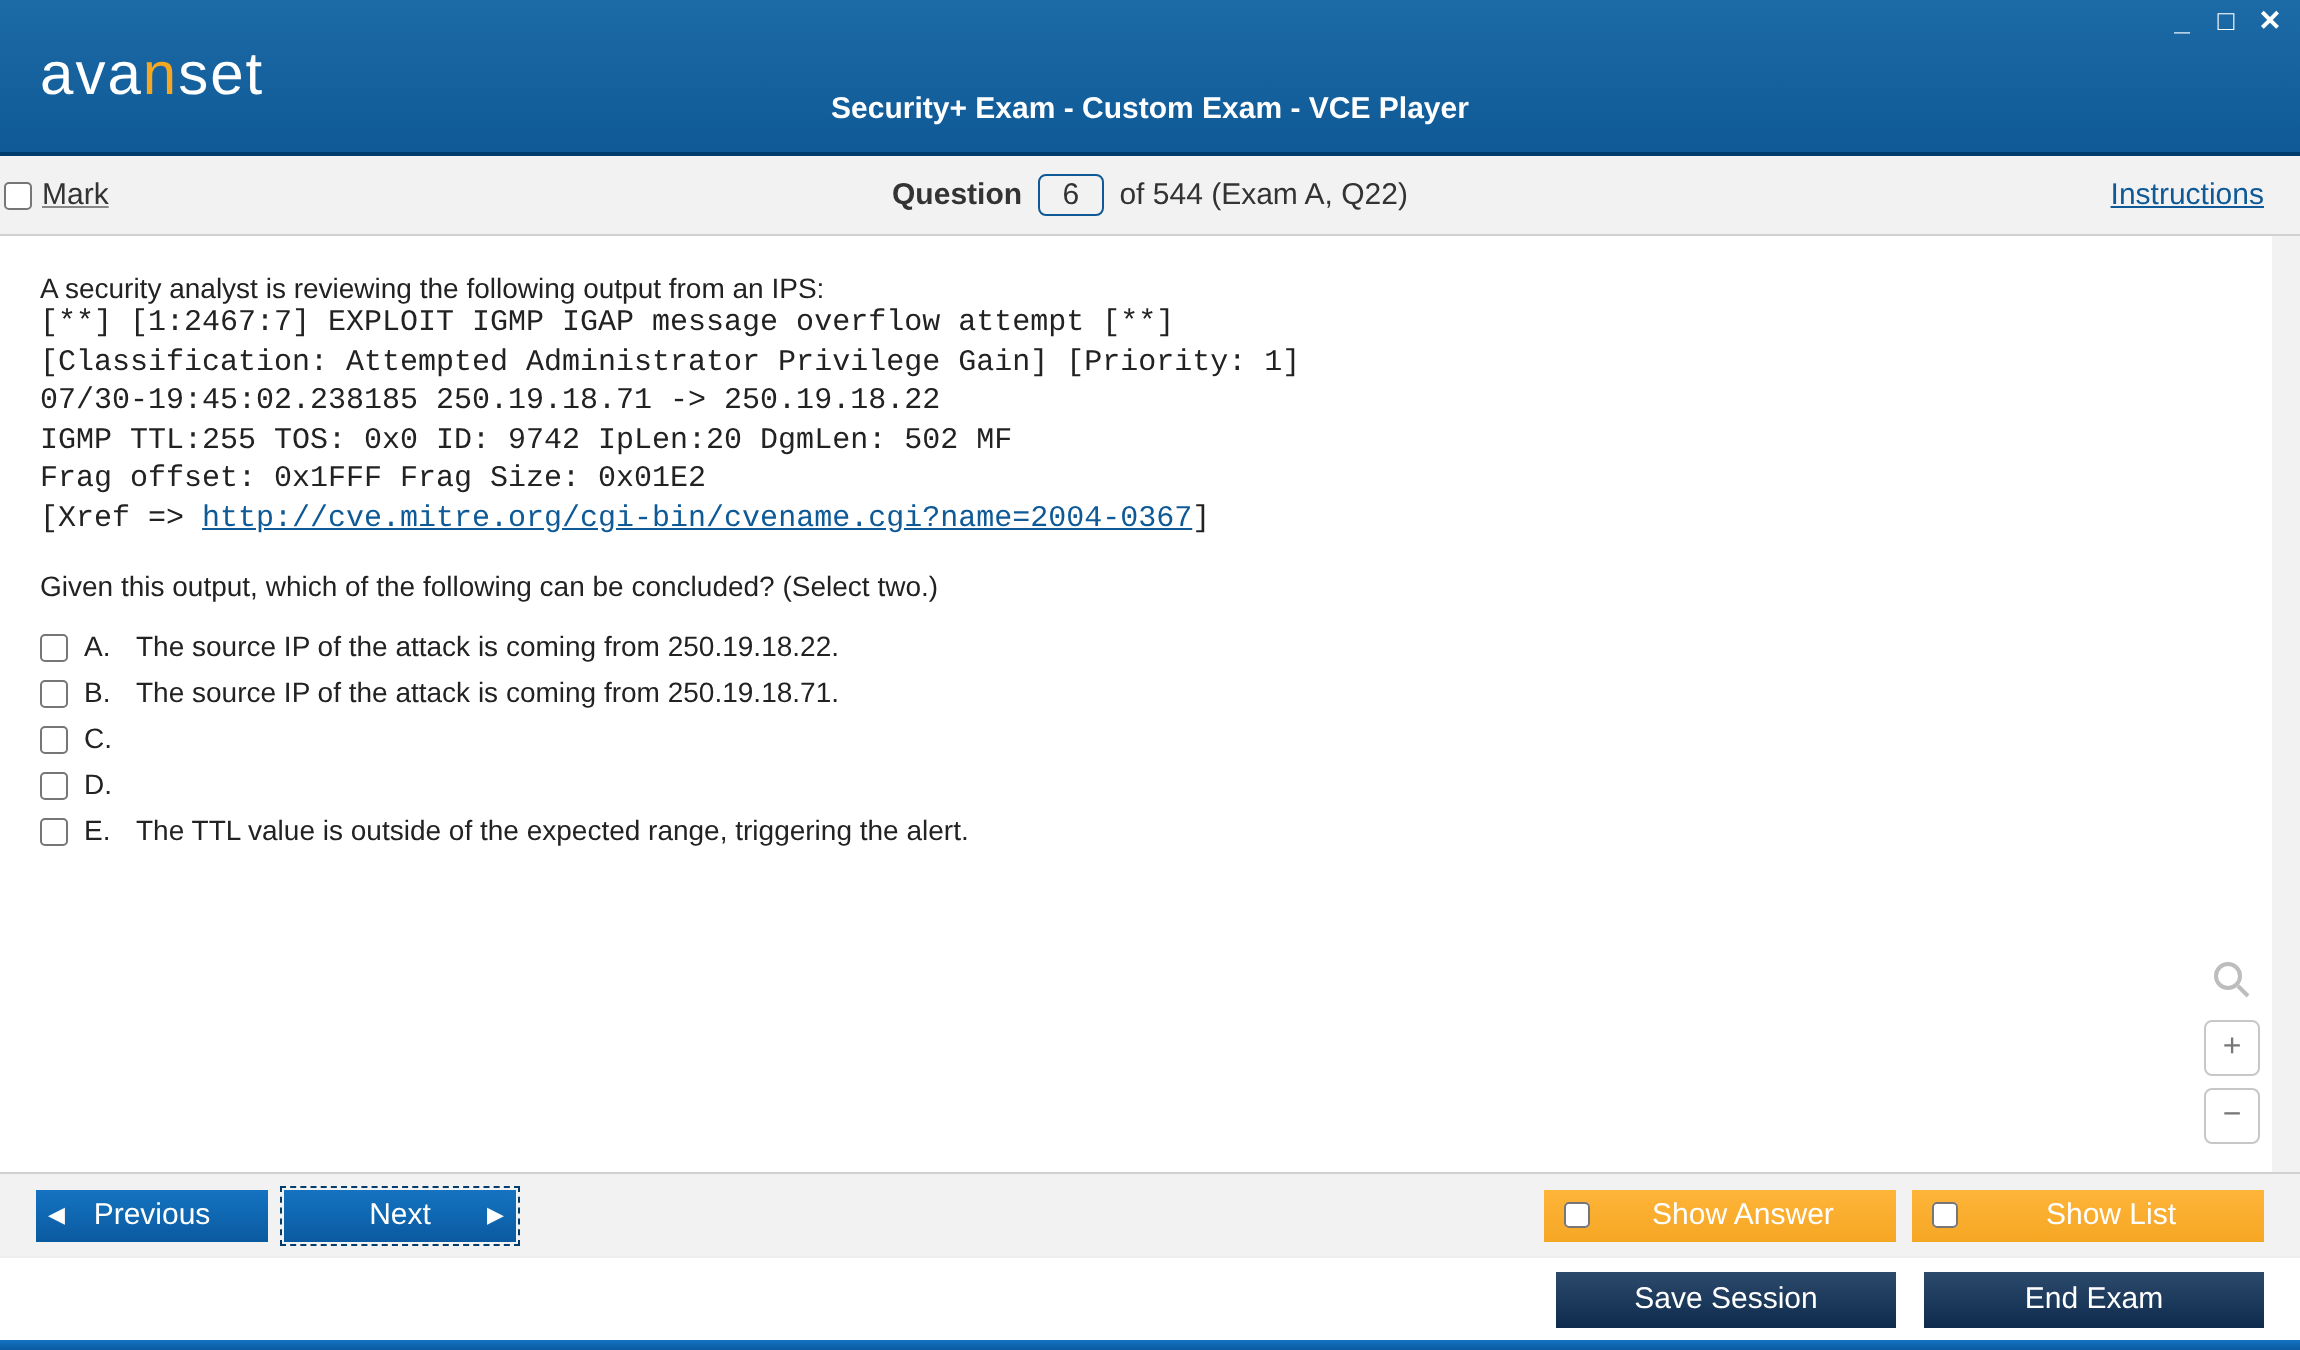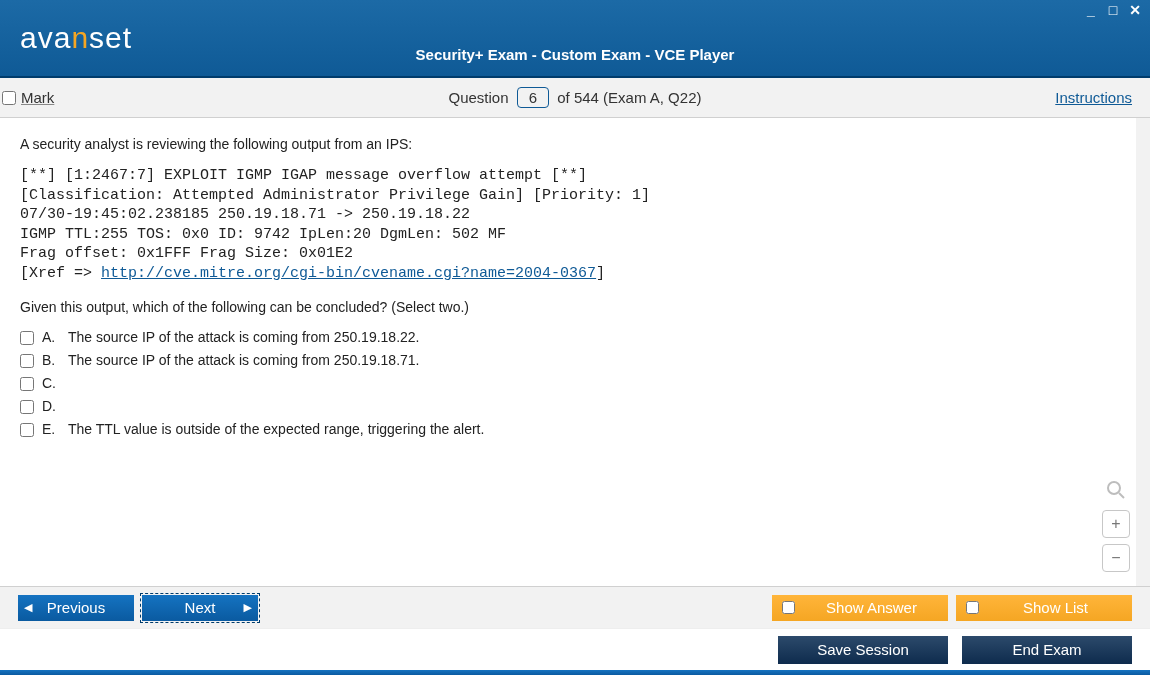--- a/index.html
+++ b/index.html
@@ -59,21 +59,21 @@
   }
   .mark-wrap { display: flex; align-items: center; gap: 5px; }
   .mark-wrap input { width: 14px; height: 14px; }
   .mark-wrap label { text-decoration: underline; text-decoration-color: #888; cursor: pointer; }
   .qcenter {
     position: absolute;
     left: 0; right: 0;
     text-align: center;
     pointer-events: none;
   }
-  .qcenter .qword { font-weight: 400; }
+  .qcenter .qword { font-weight: 700; }
   .qnum-box {
     display: inline-block;
     border: 1.5px solid #0f5a96;
     border-radius: 4px;
     padding: 1px 11px;
     margin: 0 4px;
     font-weight: 400;
     pointer-events: auto;
   }
   .instructions {
@@ -87,21 +87,21 @@
 
   
   .content {
     flex: 1;
     padding: 18px 20px 10px 20px;
     background: #fff;
     position: relative;
     overflow: hidden;
     border-right: 14px solid #f2f2f2;
   }
-  .qtext { font-size: 14px; color: #222; margin-bottom: 14px; }
+  .qtext { font-size: 14px; color: #222; }
   .codeblock {
     font-family: "Courier New", monospace;
     font-size: 15px;
     line-height: 1.3;
     color: #222;
     margin-bottom: 16px;
     white-space: pre;
   }
   .codeblock a { color: #0f5a96; text-decoration: underline; }
   .subq { font-size: 14px; color: #222; margin-bottom: 14px; }

